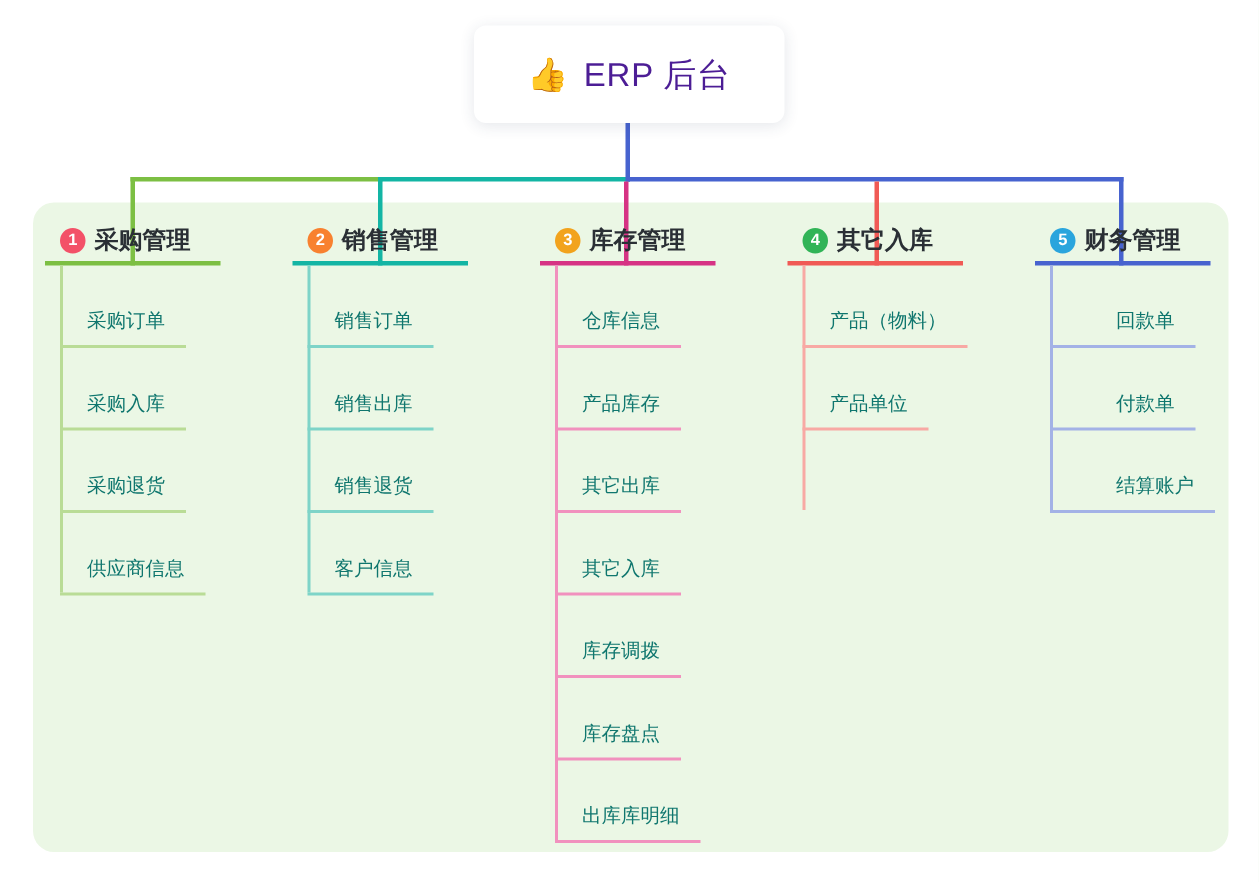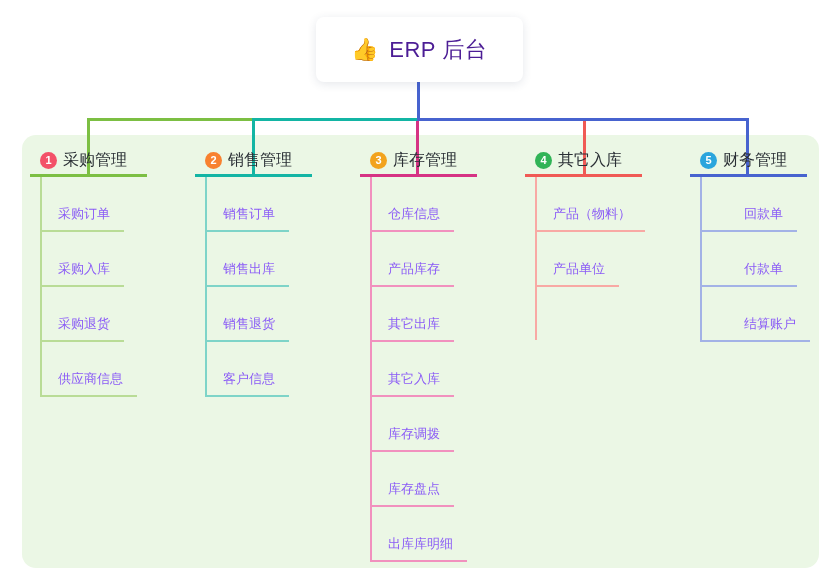--- a/index.html
+++ b/index.html
@@ -28,25 +28,25 @@
   .d-t    {left:252px;top:118px;width:3px;height:59px;background:#13b5a4;}
   .d-m    {left:416px;top:121px;width:3px;height:56px;background:#d63384;}
   .d-r    {left:583px;top:121px;width:3px;height:56px;background:#f05a55;}
   .d-b    {left:746px;top:118px;width:3px;height:59px;background:#4763cf;}
 
   
   .branch{position:absolute;top:146px;width:117px;z-index:2;}
   .bhead{height:28px;display:flex;align-items:center;border-bottom:3px solid #000;cursor:pointer;}
   .badge{width:17px;height:17px;border-radius:50%;margin:0 6px 0 10px;flex:0 0 auto;
          color:#ffffff;font-size:11px;line-height:17px;text-align:center;font-weight:bold;}
-  .btitle{font-size:16px;color:#2a2f35;font-weight:400;white-space:nowrap;}
+  .btitle{font-size:16px;color:#2a2f35;font-weight:700;white-space:nowrap;}
   .spine{position:absolute;left:10px;top:31px;width:2px;}
   .child{margin-left:10px;margin-top:27px;width:max-content;
          padding:0 14px 7px 18px;border-bottom:2px solid #ccc;
-         font-size:13px;line-height:19px;color:#8b5cf6;white-space:nowrap;cursor:pointer;}
+         font-size:13px;line-height:19px;color:#0f766e;white-space:nowrap;cursor:pointer;}
   .child:first-of-type{margin-top:23px;}
 
   .b1{left:30px;}  .b1 .bhead{border-color:#7cbf43;} .b1 .badge{background:#f35168;}
   .b1 .spine{background:#b9dc96;height:218px;} .b1 .child{border-color:#b9dc96;}
   .b2{left:195px;} .b2 .bhead{border-color:#13b5a4;} .b2 .badge{background:#f8812f;}
   .b2 .spine{background:#7ed4c8;height:218px;} .b2 .child{border-color:#7ed4c8;}
   .b3{left:360px;} .b3 .bhead{border-color:#d63384;} .b3 .badge{background:#f2a31d;}
   .b3 .spine{background:#f191be;height:383px;} .b3 .child{border-color:#f191be;}
   .b4{left:525px;} .b4 .bhead{border-color:#f05a55;} .b4 .badge{background:#31b457;}
   .b4 .spine{background:#f8a9a4;height:163px;} .b4 .child{border-color:#f8a9a4;}

